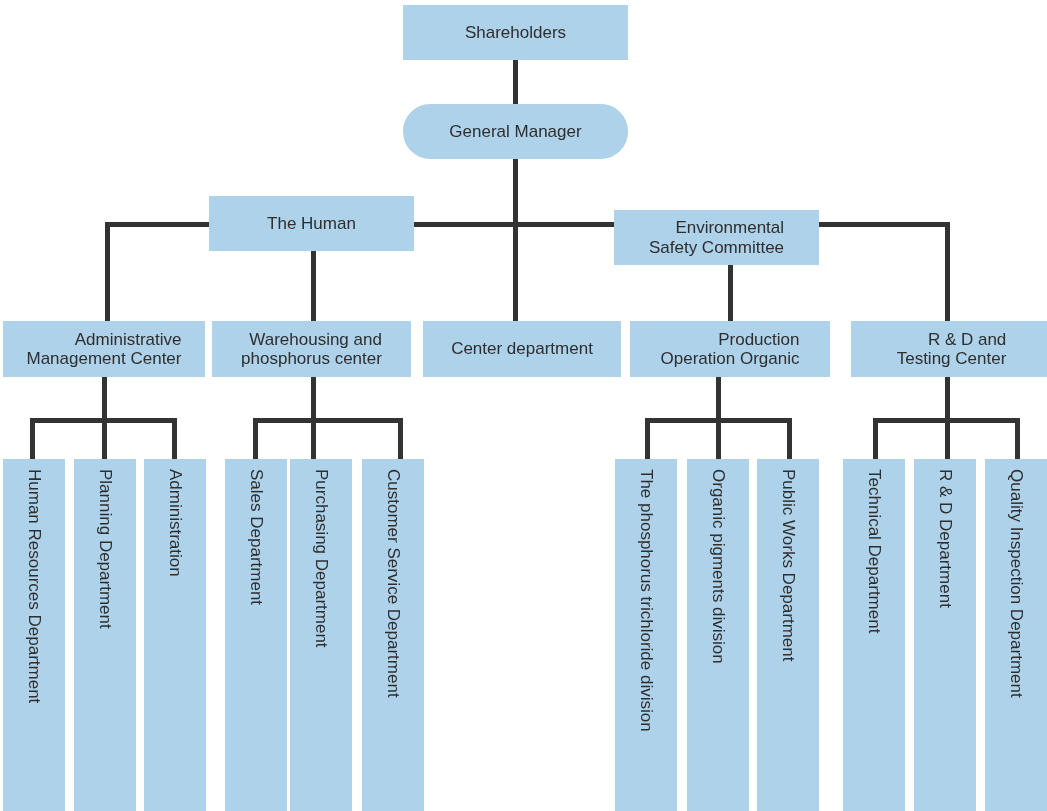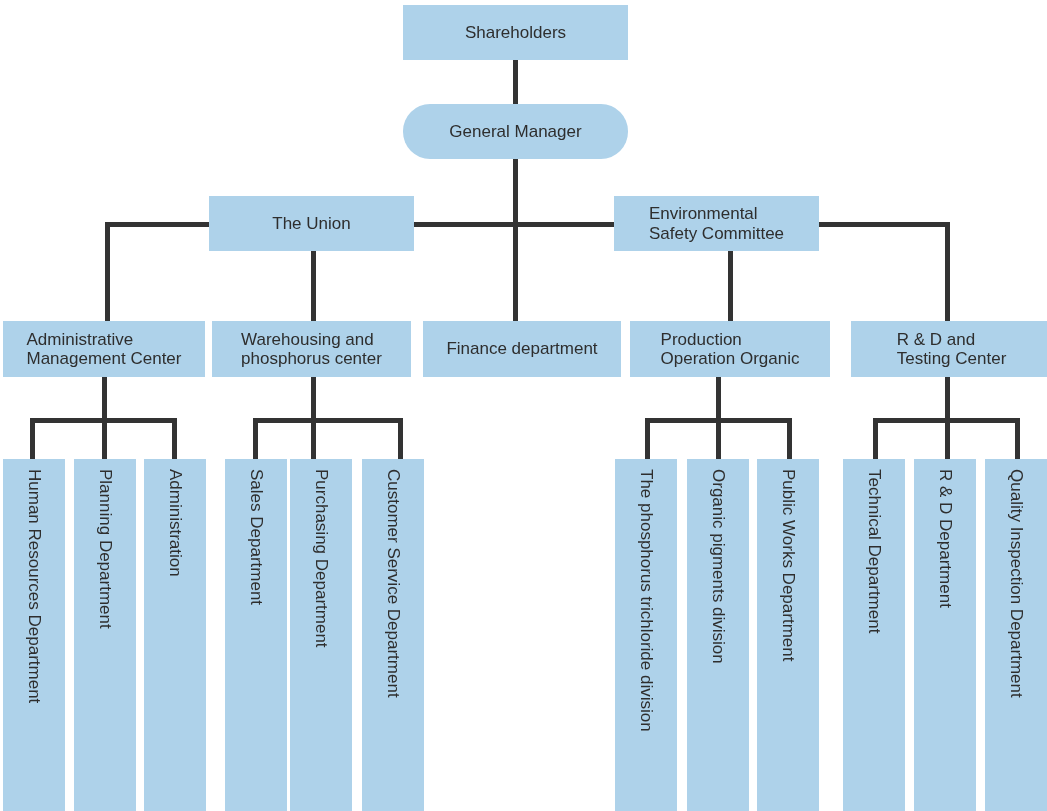--- a/index.html
+++ b/index.html
@@ -19,21 +19,21 @@
     overflow: hidden;
   }
   .node {
     position: absolute;
     background: #aed2ea;
     color: #2e2e2e;
     box-sizing: border-box;
     display: flex;
     align-items: center;
     justify-content: center;
-    text-align: left;
+    text-align: right;
     line-height: 1.12;
     z-index: 3;
   }
   .node .label {
     display: block;
     white-space: pre-line;
     padding: 0 6px;
   }
   
   .node.h { font-size: 17px; }
@@ -101,37 +101,37 @@
 
   <div class="node h" style="left:403px; top:5px; width:225px; height:55px;">
     <span class="label">Shareholders</span>
   </div>
 
   <div class="node h" style="left:403px; top:104px; width:225px; height:55px;border-radius:27px;">
     <span class="label">General Manager</span>
   </div>
 
   <div class="node h" style="left:209px; top:196px; width:205px; height:55px;">
-    <span class="label">The Union</span>
+    <span class="label">The Human</span>
   </div>
-  <div class="node h" style="left:614px; top:196px; width:205px; height:55px;">
+  <div class="node h" style="left:614px; top:210px; width:205px; height:55px;">
     <span class="label">Environmental
 Safety Committee</span>
   </div>
 
   <div class="node h" style="left:3px; top:321px; width:202px; height:56px;">
     <span class="label">Administrative
 Management Center</span>
   </div>
   <div class="node h" style="left:212px; top:321px; width:199px; height:56px;">
     <span class="label">Warehousing and
 phosphorus center</span>
   </div>
   <div class="node h" style="left:423px; top:321px; width:198px; height:56px;">
-    <span class="label">Finance department</span>
+    <span class="label">Center department</span>
   </div>
   <div class="node h" style="left:630px; top:321px; width:200px; height:56px;">
     <span class="label">Production
 Operation Organic</span>
   </div>
   <div class="node h" style="left:851px; top:321px; width:201px; height:56px;">
     <span class="label">R &amp; D and
 Testing Center</span>
   </div>
 

